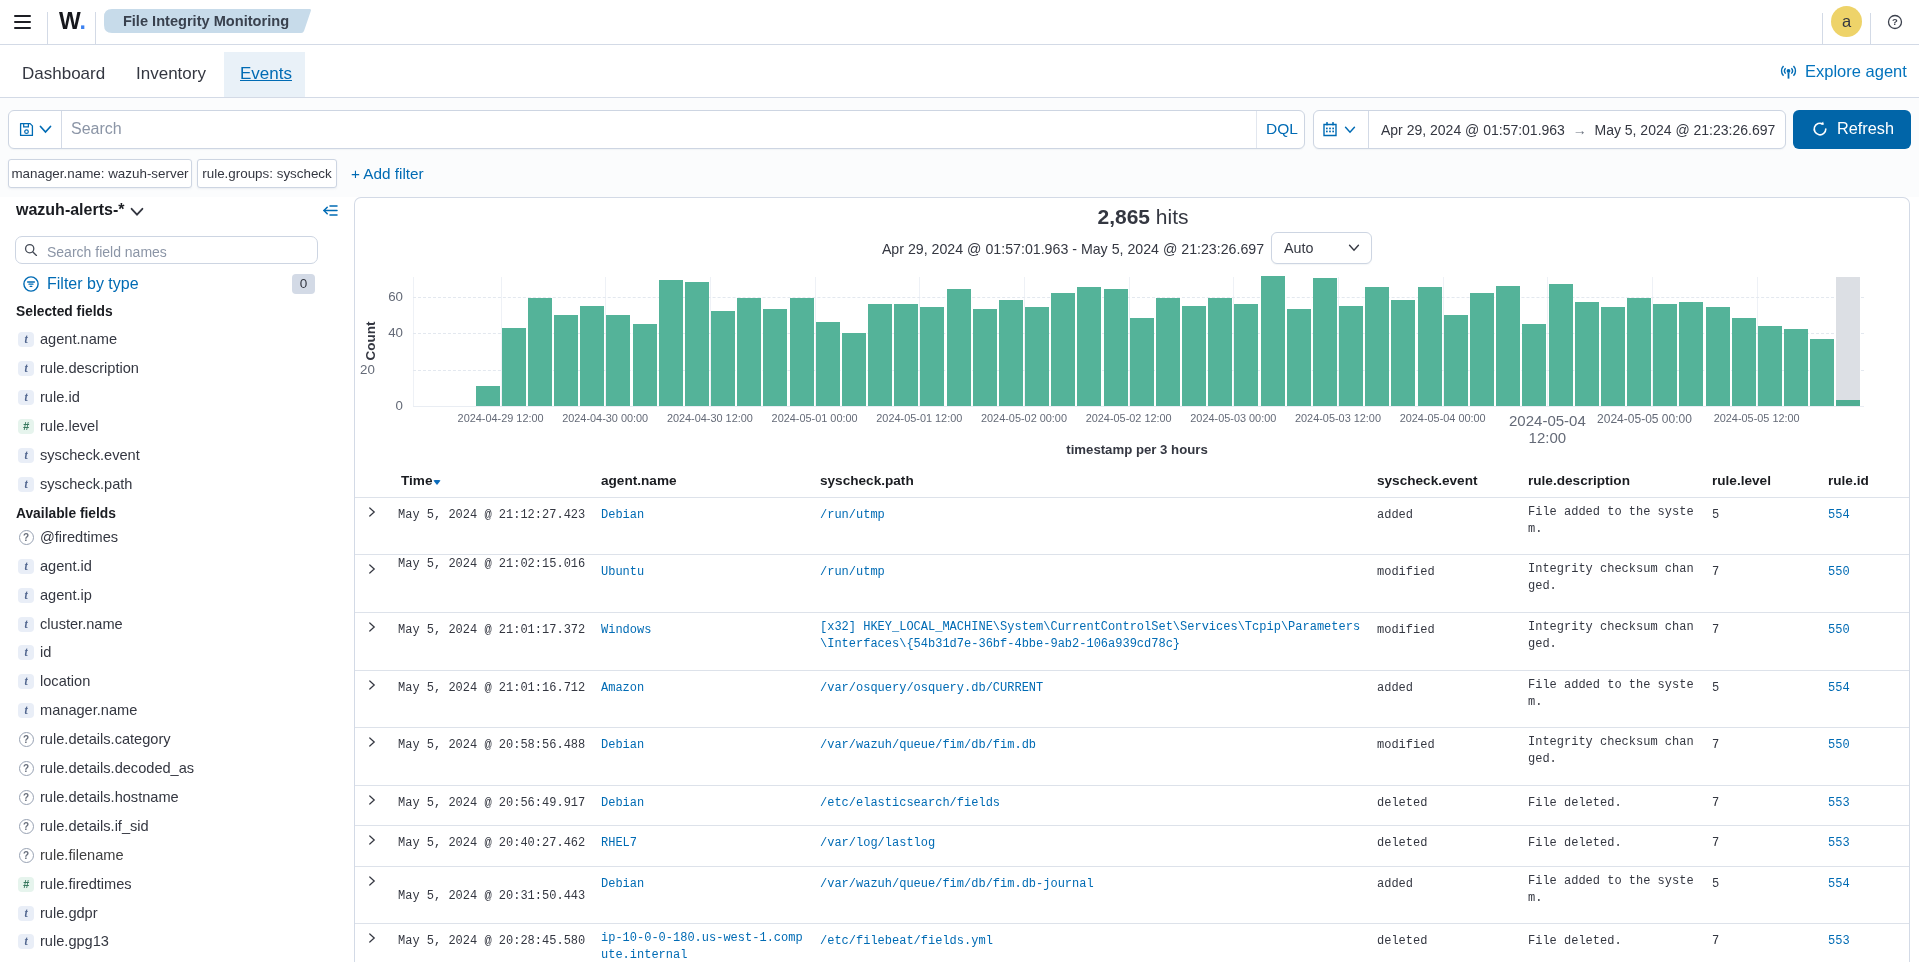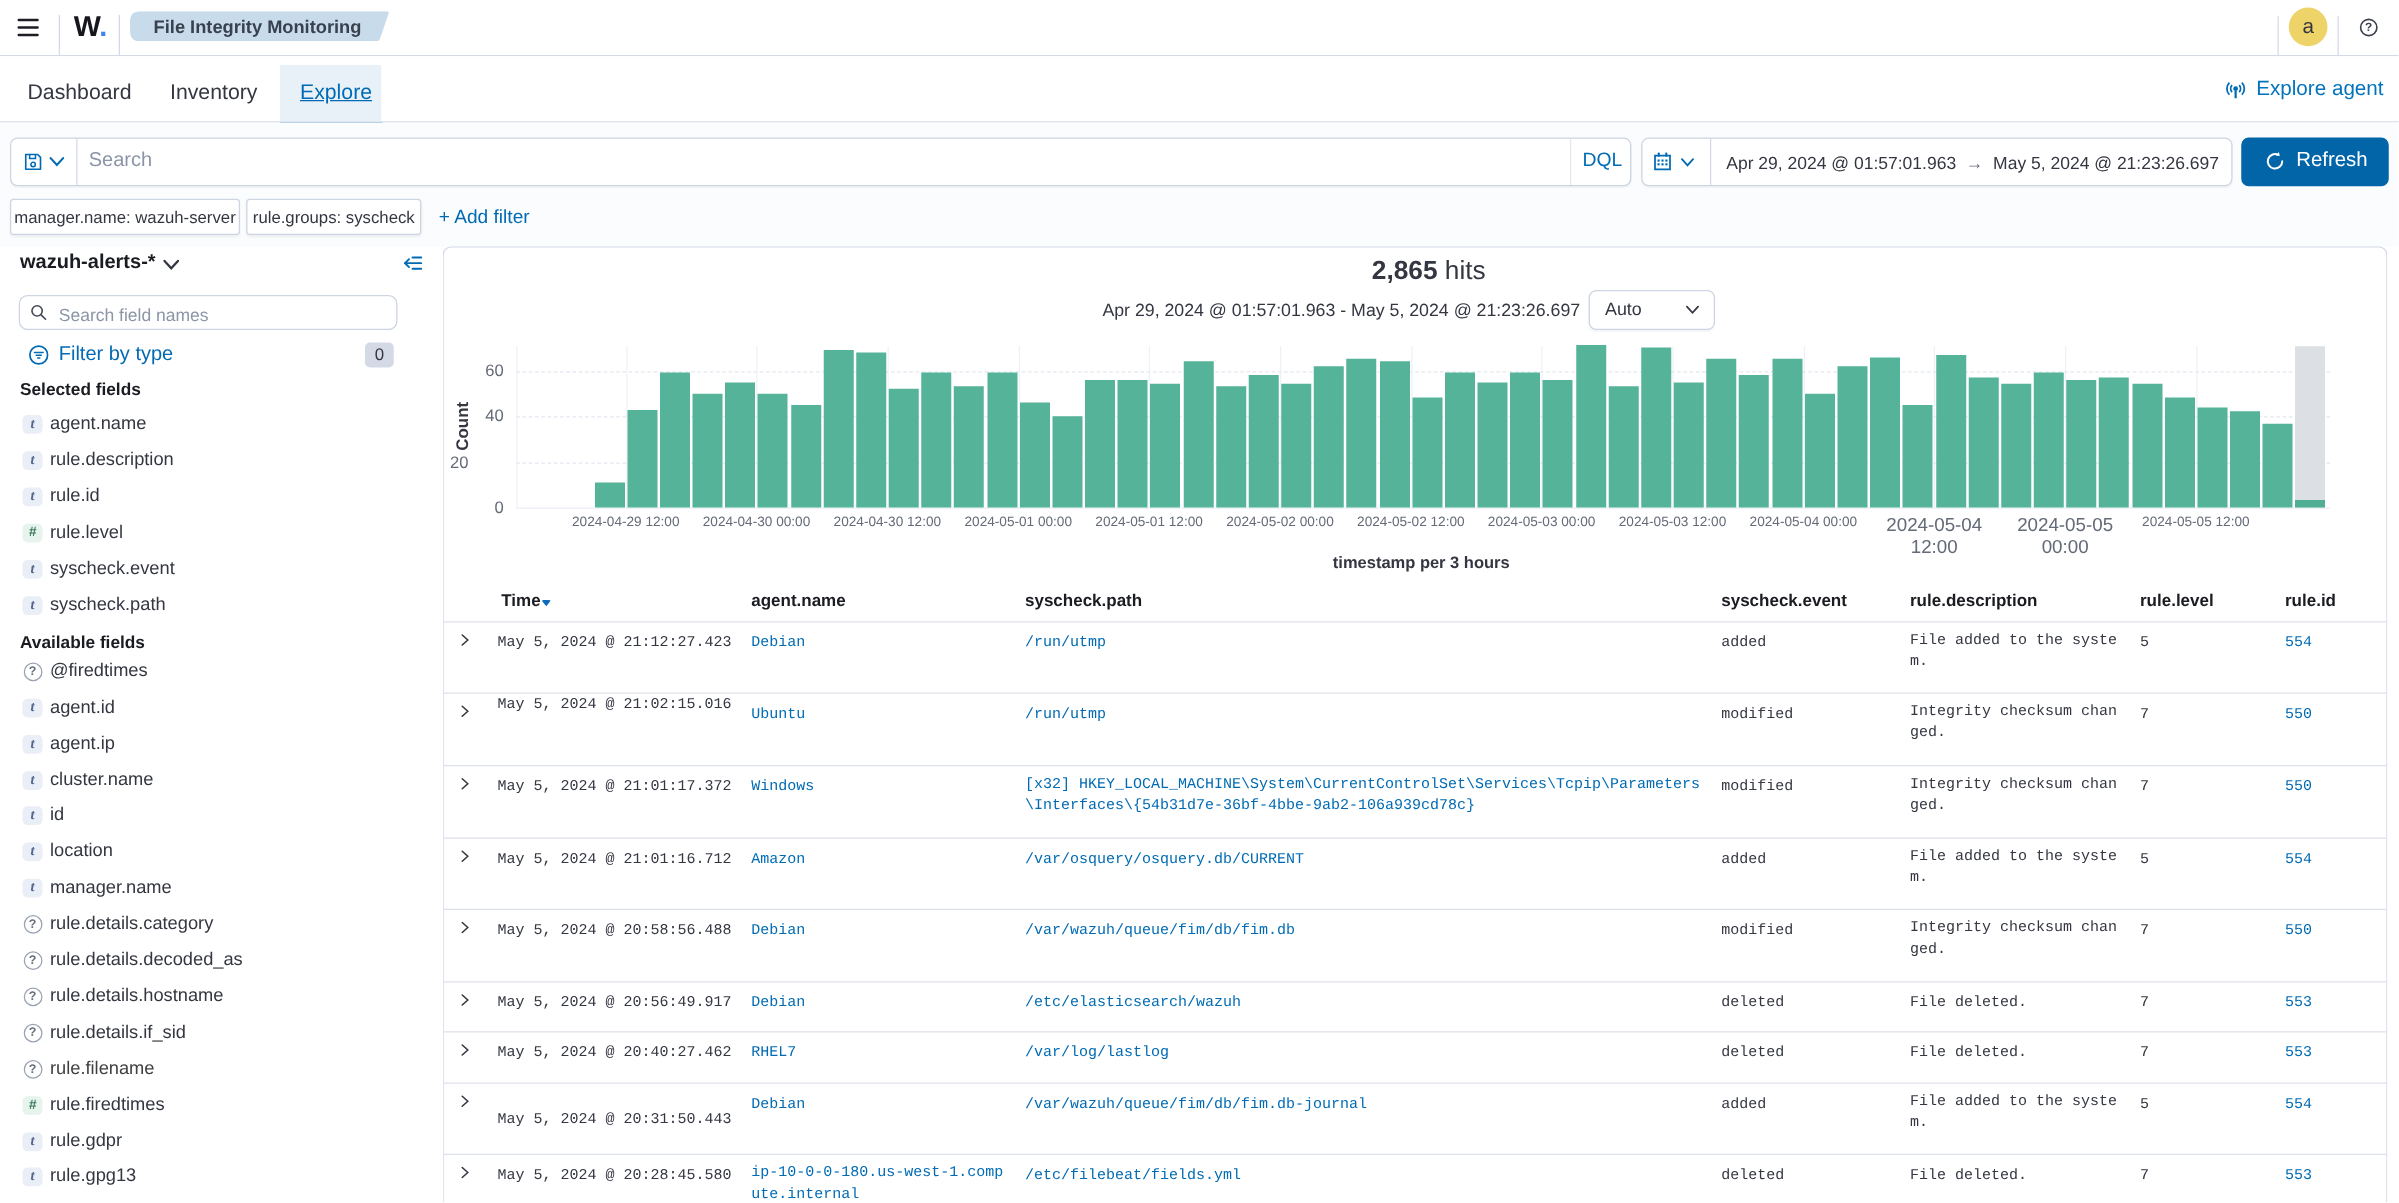--- a/index.html
+++ b/index.html
@@ -23,21 +23,21 @@
 <div class="abs" style="left:1870px;top:13px;width:1px;height:32px;background:#D3DAE6"></div>
 <div class="abs" style="left:1831px;top:6px;width:31px;height:31px;border-radius:50%;background:#eed369;color:#343741;font-size:16.5px;text-align:center;line-height:31px">a</div>
 <svg class="abs" style="left:1887px;top:14px" width="16" height="16" viewBox="0 0 16 16">
 <circle cx="8" cy="8" r="6.5" fill="none" stroke="#3c414d" stroke-width="1.3"></circle>
 <text x="8" y="11.2" text-anchor="middle" font-family="Liberation Sans,sans-serif" font-size="9.5" font-weight="700" fill="#3c414d">?</text>
 </svg>
 <div class="abs" style="left:0;top:45px;width:1919px;height:53px;background:#fff;border-bottom:1px solid #D3DAE6"></div>
 <div class="abs" style="left:224px;top:52px;width:81px;height:45px;background:#e9f1f8"></div>
 <div class="abs" style="left:22px;top:64px;font-size:17px;color:#343741">Dashboard</div>
 <div class="abs" style="left:136px;top:64px;font-size:17px;color:#343741">Inventory</div>
-<div class="abs" style="left:240px;top:64px;font-size:17px;color:#006BB4;text-decoration:underline">Explore</div>
+<div class="abs" style="left:240px;top:64px;font-size:17px;color:#006BB4;text-decoration:underline">Events</div>
 <div class="abs" style="left:224px;top:97.6px;width:82px;height:2.6px;background:#0b67ab"></div>
 <svg class="abs" style="left:1779px;top:62px" width="19" height="19" viewBox="0 0 16 16">
 <g stroke="#006BB4" stroke-width="1.2" fill="none">
 <circle cx="8" cy="7.5" r="1.6" fill="#006BB4" stroke="none"></circle>
 <path d="M8 9 V14" stroke-width="1.5"></path>
 <path d="M5.6 5.2 A3.4 3.4 0 0 0 5.6 9.8"></path>
 <path d="M10.4 5.2 A3.4 3.4 0 0 1 10.4 9.8"></path>
 <path d="M3.8 3.4 A5.9 5.9 0 0 0 3.8 11.6"></path>
 <path d="M12.2 3.4 A5.9 5.9 0 0 1 12.2 11.6"></path>
 </g>
@@ -249,21 +249,21 @@
 <div class="abs" style="left:550.2px;top:412px;width:110px;text-align:center;font-size:10.9px;color:#646a77">2024-04-30 00:00</div>
 <div class="abs" style="left:654.9px;top:412px;width:110px;text-align:center;font-size:10.9px;color:#646a77">2024-04-30 12:00</div>
 <div class="abs" style="left:759.6px;top:412px;width:110px;text-align:center;font-size:10.9px;color:#646a77">2024-05-01 00:00</div>
 <div class="abs" style="left:864.3px;top:412px;width:110px;text-align:center;font-size:10.9px;color:#646a77">2024-05-01 12:00</div>
 <div class="abs" style="left:969.0px;top:412px;width:110px;text-align:center;font-size:10.9px;color:#646a77">2024-05-02 00:00</div>
 <div class="abs" style="left:1073.7px;top:412px;width:110px;text-align:center;font-size:10.9px;color:#646a77">2024-05-02 12:00</div>
 <div class="abs" style="left:1178.3px;top:412px;width:110px;text-align:center;font-size:10.9px;color:#646a77">2024-05-03 00:00</div>
 <div class="abs" style="left:1283.0px;top:412px;width:110px;text-align:center;font-size:10.9px;color:#646a77">2024-05-03 12:00</div>
 <div class="abs" style="left:1387.7px;top:412px;width:110px;text-align:center;font-size:10.9px;color:#646a77">2024-05-04 00:00</div>
 <div class="abs" style="left:1492.4px;top:412px;width:110px;text-align:center;font-size:15px;color:#646a77">2024-05-04 12:00</div>
-<div class="abs" style="left:1597.1px;top:412px;width:110px;text-align:center;font-size:15px;color:#646a77">2024-05-05 00:00</div>
+<div class="abs" style="left:1597.1px;top:412px;width:110px;font-size:12px;color:#646a77">2024-05-05 00:00</div>
 <div class="abs" style="left:1701.7px;top:412px;width:110px;text-align:center;font-size:10.9px;color:#646a77">2024-05-05 12:00</div>
 <div class="abs" style="left:987px;top:442px;width:300px;text-align:center;font-size:13.2px;font-weight:700;color:#343741">timestamp per 3 hours</div>
 <div class="abs" style="left:401px;top:473px;font-size:13.6px;font-weight:700;color:#1a1c21">Time</div>
 <div class="abs" style="left:433px;top:480px;width:0;height:0;border-left:4px solid transparent;border-right:4px solid transparent;border-top:5px solid #0b6bba;border-radius:2px"></div>
 <div class="abs" style="left:601px;top:473px;font-size:13.6px;font-weight:700;color:#1a1c21">agent.name</div>
 <div class="abs" style="left:820px;top:473px;font-size:13.6px;font-weight:700;color:#1a1c21">syscheck.path</div>
 <div class="abs" style="left:1377px;top:473px;font-size:13.6px;font-weight:700;color:#1a1c21">syscheck.event</div>
 <div class="abs" style="left:1528px;top:473px;font-size:13.6px;font-weight:700;color:#1a1c21">rule.description</div>
 <div class="abs" style="left:1712px;top:473px;font-size:13.6px;font-weight:700;color:#1a1c21">rule.level</div>
 <div class="abs" style="left:1828px;top:473px;font-size:13.6px;font-weight:700;color:#1a1c21">rule.id</div>
@@ -324,21 +324,21 @@
 <div class="abs" style="left:820px;top:734px;width:548px"><span class="mono blue" style="display:inline-block;width:548px;word-break:break-all">/var/wazuh/queue/fim/db/fim.db</span></div>
 <div class="abs" style="left:1377px;top:734px;width:120px"><span class="mono">modified</span></div>
 <div class="abs" style="left:1528px;top:734px;width:172px"><span class="mono" style="display:inline-block;width:170px;word-break:break-all">Integrity checksum changed.</span></div>
 <div class="abs" style="left:1712px;top:734px;width:40px"><span class="mono">7</span></div>
 <div class="abs" style="left:1828px;top:734px;width:60px"><span class="mono blue">550</span></div>
 <svg class="abs" style="left:368px;top:794.5px" width="8" height="10" viewBox="0 0 9 11">
 <path d="M2 1 L7 5.5 L2 10" fill="none" stroke="#343741" stroke-width="1.4" stroke-linecap="round"></path>
   </svg>
 <div class="abs" style="left:398px;top:791.5px;width:200px"><span class="mono">May 5, 2024 @ 20:56:49.917</span></div>
 <div class="abs" style="left:601px;top:791.5px;width:207px"><span class="mono blue" style="display:inline-block;width:207px;word-break:break-all">Debian</span></div>
-<div class="abs" style="left:820px;top:791.5px;width:548px"><span class="mono blue" style="display:inline-block;width:548px;word-break:break-all">/etc/elasticsearch/wazuh</span></div>
+<div class="abs" style="left:820px;top:791.5px;width:548px"><span class="mono blue" style="display:inline-block;width:548px;word-break:break-all">/etc/elasticsearch/fields</span></div>
 <div class="abs" style="left:1377px;top:791.5px;width:120px"><span class="mono">deleted</span></div>
 <div class="abs" style="left:1528px;top:791.5px;width:172px"><span class="mono" style="display:inline-block;width:170px;word-break:break-all">File deleted.</span></div>
 <div class="abs" style="left:1712px;top:791.5px;width:40px"><span class="mono">7</span></div>
 <div class="abs" style="left:1828px;top:791.5px;width:60px"><span class="mono blue">553</span></div>
 <svg class="abs" style="left:368px;top:835px" width="8" height="10" viewBox="0 0 9 11">
 <path d="M2 1 L7 5.5 L2 10" fill="none" stroke="#343741" stroke-width="1.4" stroke-linecap="round"></path>
   </svg>
 <div class="abs" style="left:398px;top:832px;width:200px"><span class="mono">May 5, 2024 @ 20:40:27.462</span></div>
 <div class="abs" style="left:601px;top:832px;width:207px"><span class="mono blue" style="display:inline-block;width:207px;word-break:break-all">RHEL7</span></div>
 <div class="abs" style="left:820px;top:832px;width:548px"><span class="mono blue" style="display:inline-block;width:548px;word-break:break-all">/var/log/lastlog</span></div>

